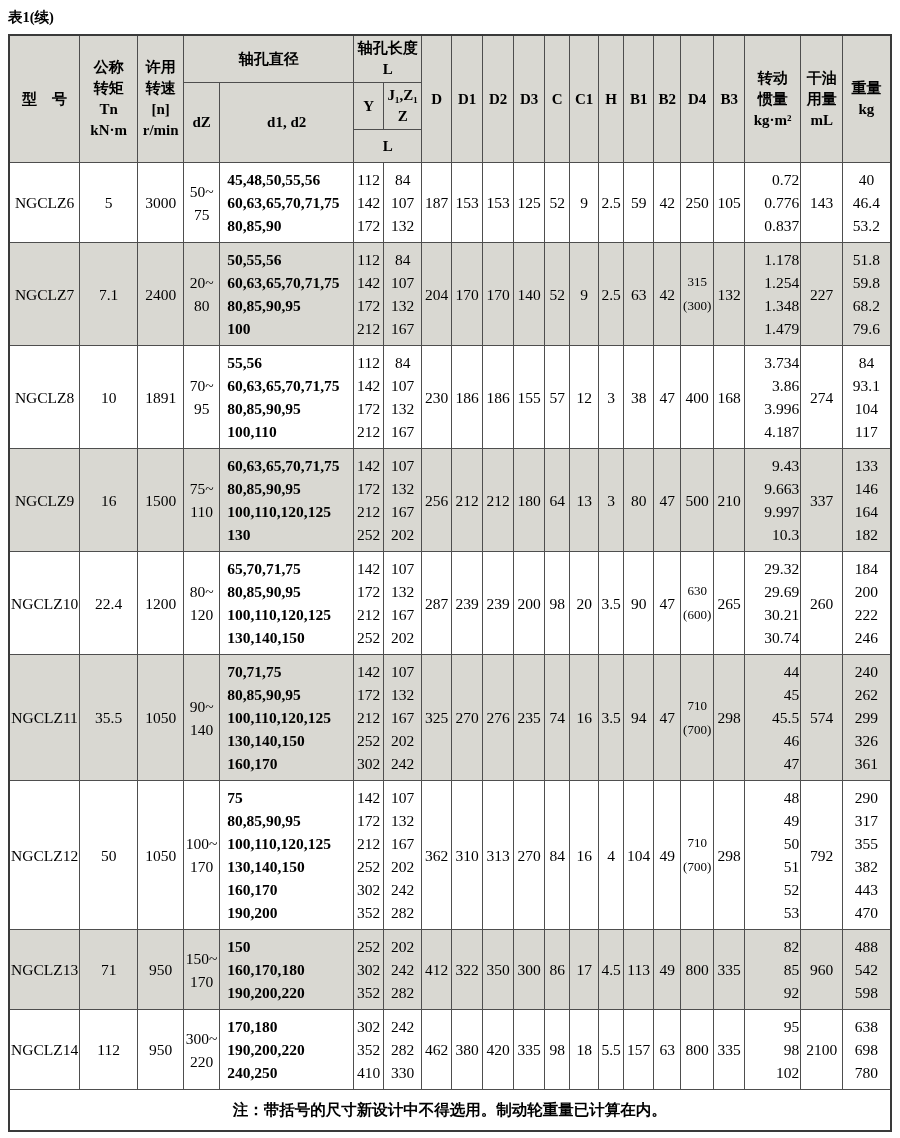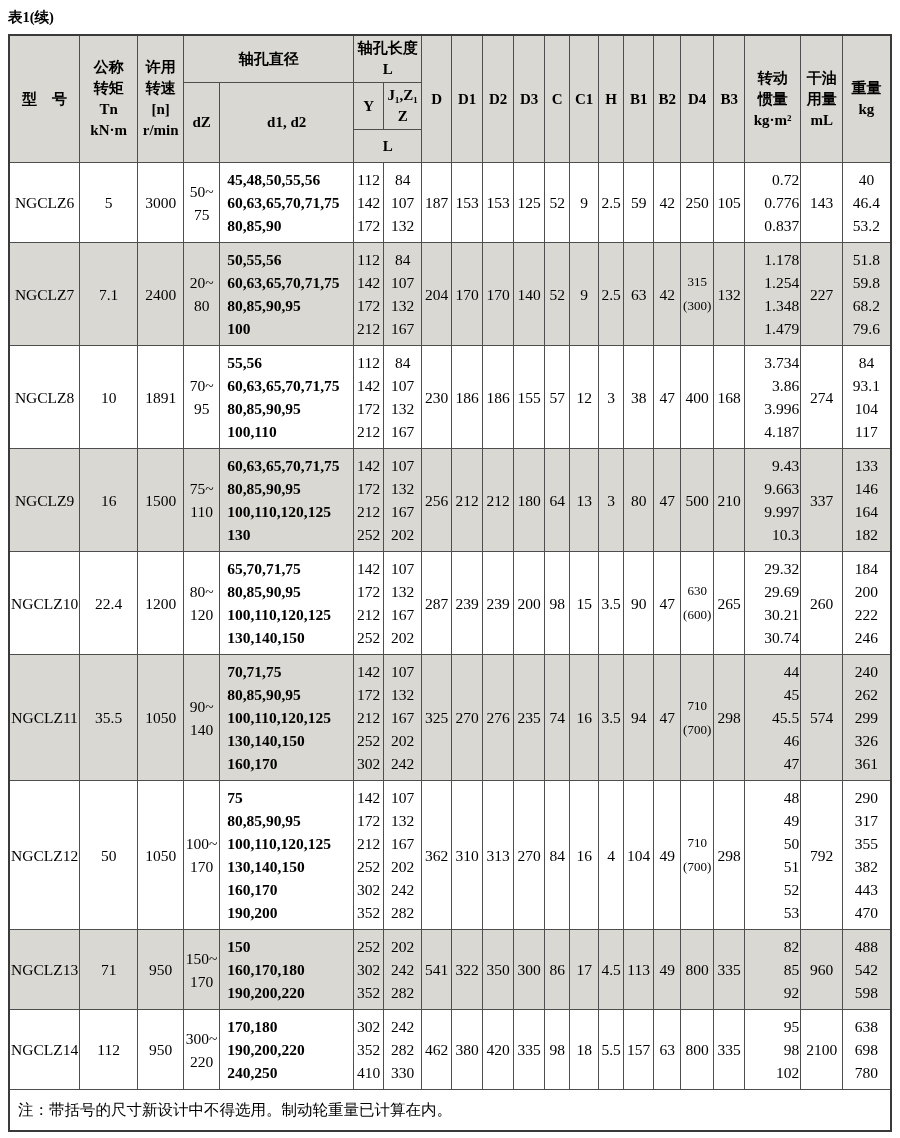--- a/index.html
+++ b/index.html
@@ -27,21 +27,21 @@
   }
   tbody td {
     font-size:15.5px; line-height:23px; padding:5px 1px;
   }
   tr.alt td { background:#d9d8d2; }
   td.cell-d1d2 { text-align:left; padding-left:7px;font-weight:bold; }
   td.cell-inertia { text-align:right; padding-left:11px; }
   td.small-fit { font-size:13px; line-height:24px; }
   tr.h-row3 th { height:28px; }
   td.note-cell {
-    text-align:left; font-weight:normal; font-size:15.5px;
+    text-align:center; font-weight:bold; font-size:15.5px;
     line-height:22px; padding:9px 8px; background:#fff;
   }
 </style>
 </head>
 <body>
 
 <div class="caption">表1(续)</div>
 
 <table class="spec">
   <colgroup>
@@ -281,21 +281,21 @@
 252</td>
     <td>107
 132
 167
 202</td>
     <td>287</td>
     <td>239</td>
     <td>239</td>
     <td>200</td>
     <td>98</td>
-    <td>15</td>
+    <td>20</td>
     <td>3.5</td>
     <td>90</td>
     <td>47</td>
     <td class="small-fit">630
 (600)</td>
     <td>265</td>
     <td class="cell-inertia">29.32
 29.69
 30.21
 30.74</td>
@@ -408,21 +408,21 @@
 170</td>
     <td class="cell-d1d2">150
 160,170,180
 190,200,220</td>
     <td>252
 302
 352</td>
     <td>202
 242
 282</td>
-    <td>541</td>
+    <td>412</td>
     <td>322</td>
     <td>350</td>
     <td>300</td>
     <td>86</td>
     <td>17</td>
     <td>4.5</td>
     <td>113</td>
     <td>49</td>
     <td>800</td>
     <td>335</td>

